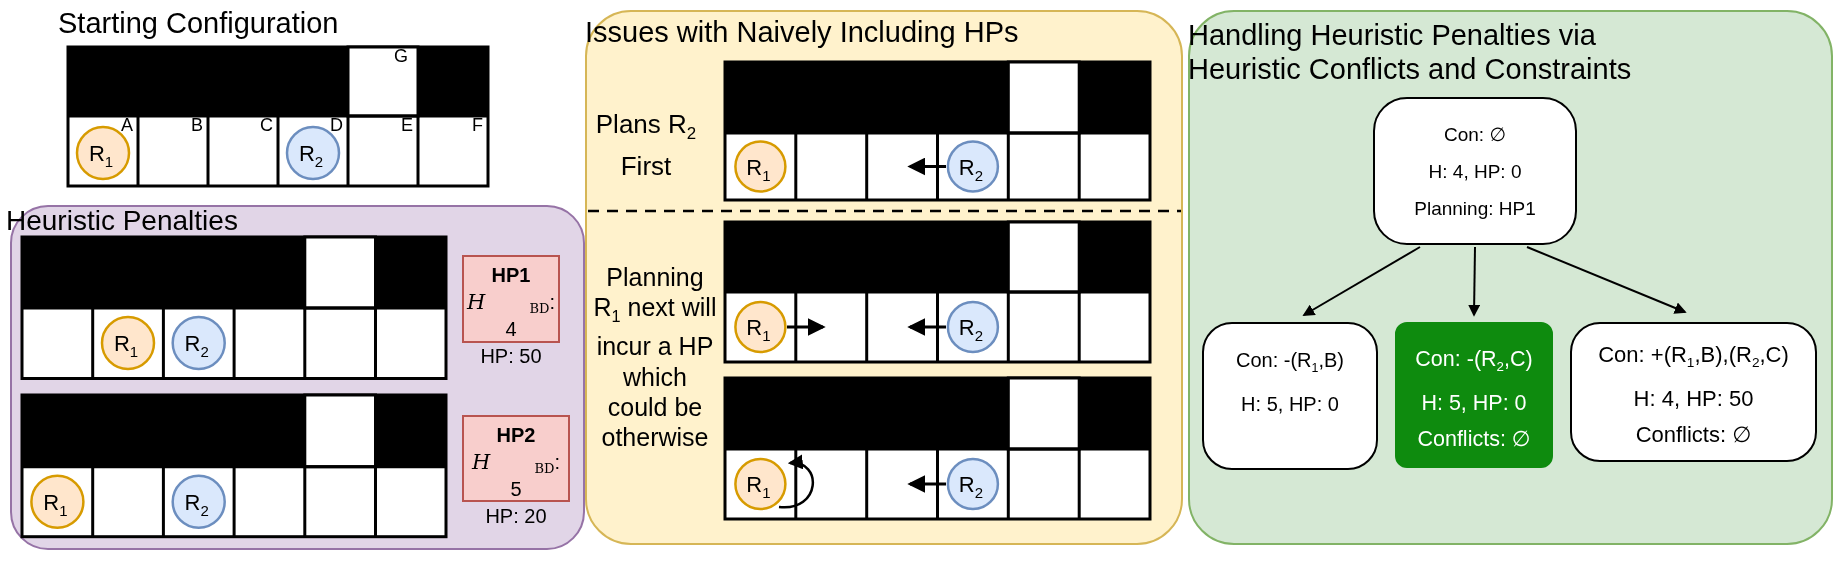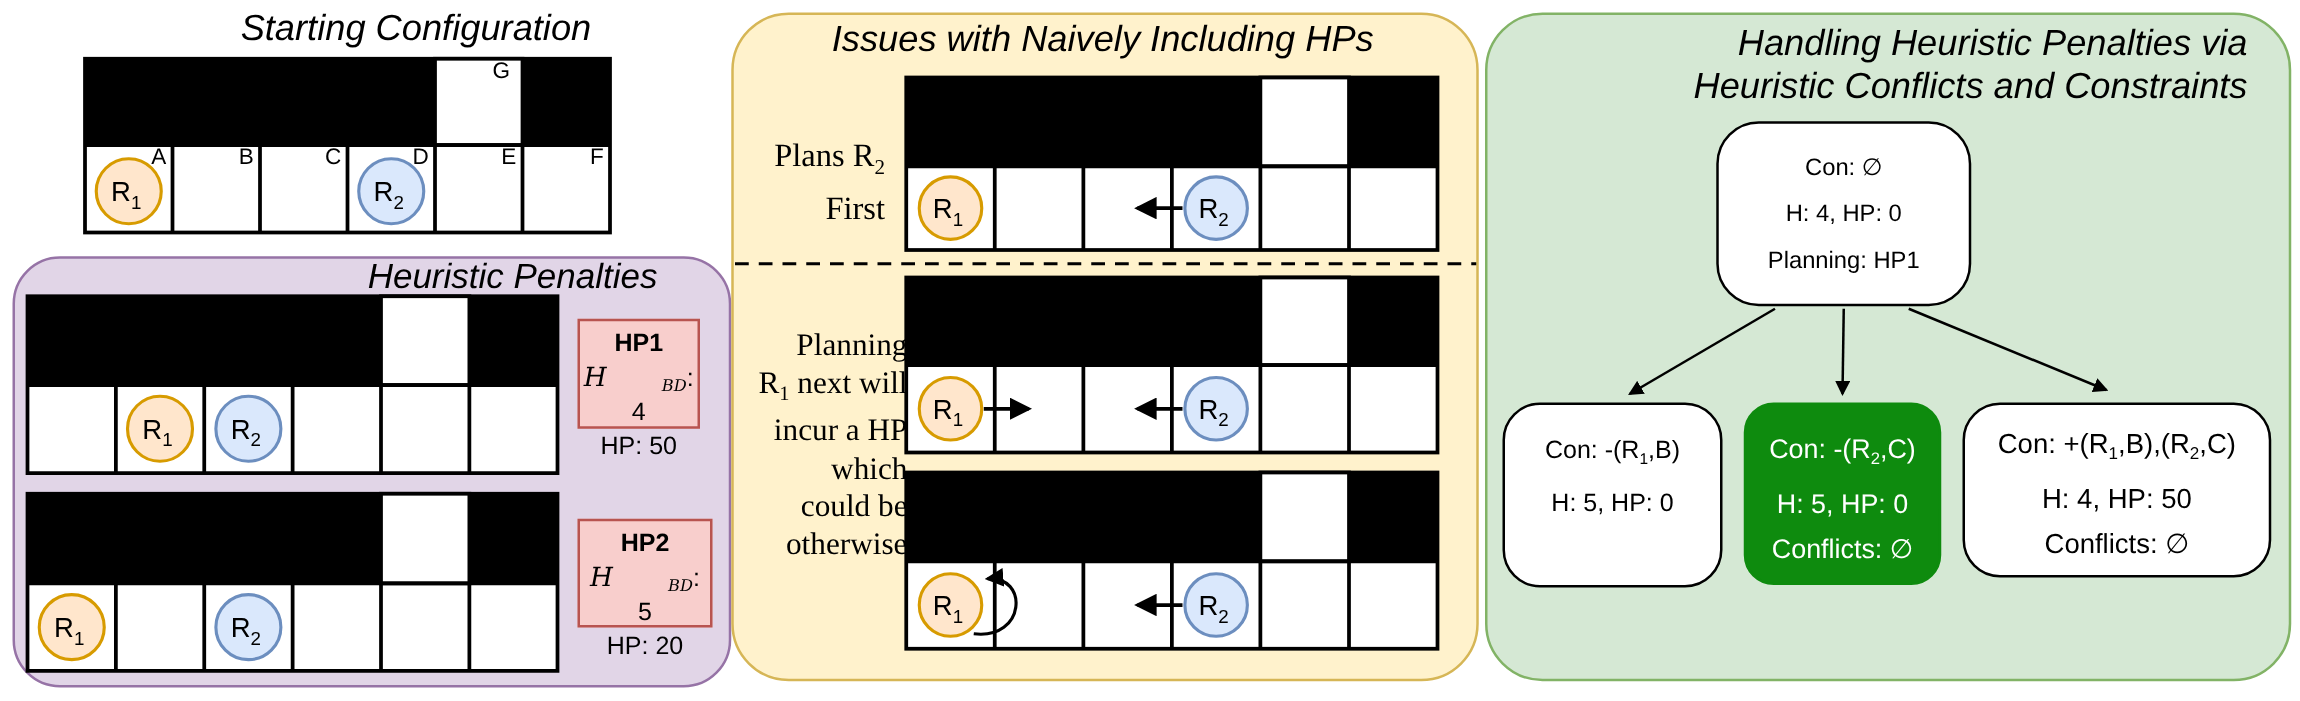--- a/index.html
+++ b/index.html
@@ -5,21 +5,21 @@
   html,body{margin:0;padding:0;background:#fff;}
   .canvas{position:relative;width:1840px;height:561px;background:#fff;overflow:hidden;
           font-family:"Liberation Sans",sans-serif;color:var(--text,#000);}
   .panel{position:absolute;border-style:solid;border-width:2px;box-sizing:border-box;}
   .panel-purple{left:10px;top:205px;width:575px;height:345px;border-radius:38px;
     background:var(--purple_fill);border-color:var(--purple_stroke);}
   .panel-yellow{left:585px;top:10px;width:598px;height:535px;border-radius:46px;
     background:var(--yellow_fill);border-color:var(--yellow_stroke);}
   .panel-green{left:1188px;top:10px;width:645px;height:535px;border-radius:46px;
     background:var(--green_fill);border-color:var(--green_stroke);}
-  .title{position:absolute;text-align:right;font-size:29px;line-height:34px;font-style:italic;}
+  .title{position:absolute;text-align:left;font-size:29px;line-height:34px;}
   .sc-title{left:58px;top:6px;width:415px;}
   .purple-title{left:6px;top:204px;width:520px;font-size:28px;}
   .yellow-title{left:585px;top:15px;width:514px;}
   .green-title{left:1188px;top:18px;width:610px;}
   svg.overlay{position:absolute;left:0;top:0;pointer-events:none;}
   .wall{fill:var(--wall);}
   .cellw{fill:#fff;stroke:var(--wall);stroke-width:3;}
   .gout{fill:#fff;stroke:var(--wall);stroke-width:3;}
   .gline{stroke:var(--wall);stroke-width:3;fill:none;}
   .r1c{fill:var(--r1_fill);stroke:var(--r1_stroke);stroke-width:2.5;}
@@ -27,34 +27,34 @@
   .rlabel{font-family:"Liberation Sans",sans-serif;font-size:22px;fill:#000;}
   .rsub{font-size:15px;}
   .cell-letter{font-family:"Liberation Sans",sans-serif;font-size:18px;fill:#000;}
   .arrow{stroke:#000;stroke-width:3;fill:none;}
   .tarrow{stroke:#000;stroke-width:2;fill:none;}
   .dash{stroke:#000;stroke-width:2.5;stroke-dasharray:11 8;}
   .hp-box{position:absolute;box-sizing:border-box;background:var(--hp_fill);
     border:2px solid var(--hp_stroke);text-align:center;font-size:20px;line-height:27px;padding-top:5px;}
   .hp-title{font-weight:bold;}
   .mathvar{font-family:"DejaVu Serif",serif;font-style:italic;font-size:21px;}
-  .mathsub{font-family:"DejaVu Serif",serif;font-style:italic;font-size:13px;vertical-align:-0.3em;line-height:0;margin-left:44px;}
-  .ylabel{position:absolute;text-align:right;font-size:25px;line-height:31px;font-family:Liberation Serif, serif;}
+  .mathsub{font-family:"DejaVu Serif",serif;font-size:13px;vertical-align:-0.3em;line-height:0;margin-left:44px;}
+  .ylabel{position:absolute;text-align:center;font-size:25px;line-height:31px;}
   .ylabel sub{font-size:0.65em;}
   .lbl1{left:584px;top:108px;width:124px;font-size:26px;line-height:33px;}
   .lbl2{left:584px;top:262px;width:142px;line-height:30.2px;}
   .node{position:absolute;box-sizing:border-box;background:var(--node_fill);
     border:2.5px solid var(--node_stroke);text-align:center;}
   .node .nl{white-space:nowrap;}
   .node sub{font-size:0.62em;}
   .n-root{left:1373px;top:97px;width:204px;height:148px;border-radius:34px;
     font-size:19px;line-height:37px;padding-top:17px;}
   .n-c1{left:1202px;top:322px;width:176px;height:148px;border-radius:30px;
     font-size:20px;line-height:36px;padding-top:18px;}
-  .n-c2{left:1395px;top:322px;width:158px;height:146px;border-radius:24px;
+  .n-c2{left:1395px;top:322px;width:158px;height:146px;border-radius:12px;
     font-size:21.5px;line-height:36px;padding-top:17px;
     background:var(--highlight_fill);border-color:var(--highlight_fill);color:var(--highlight_text);}
   .n-c3{left:1570px;top:322px;width:247px;height:140px;border-radius:30px;
     font-size:22px;line-height:36px;padding-top:13px;}
 </style>
 </head>
 <body>
 
 <div class="canvas">
 

